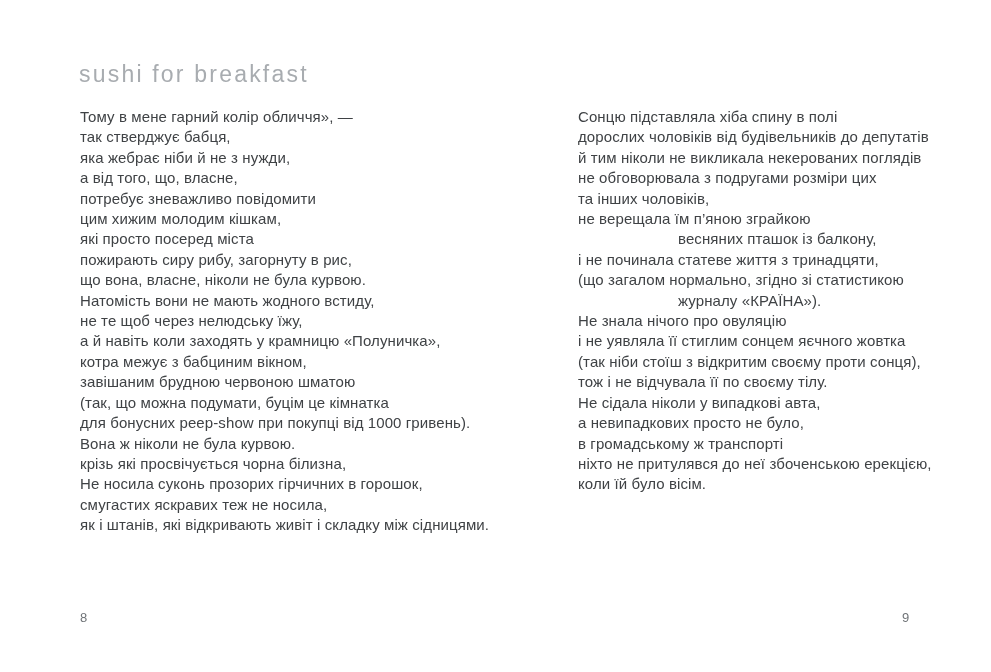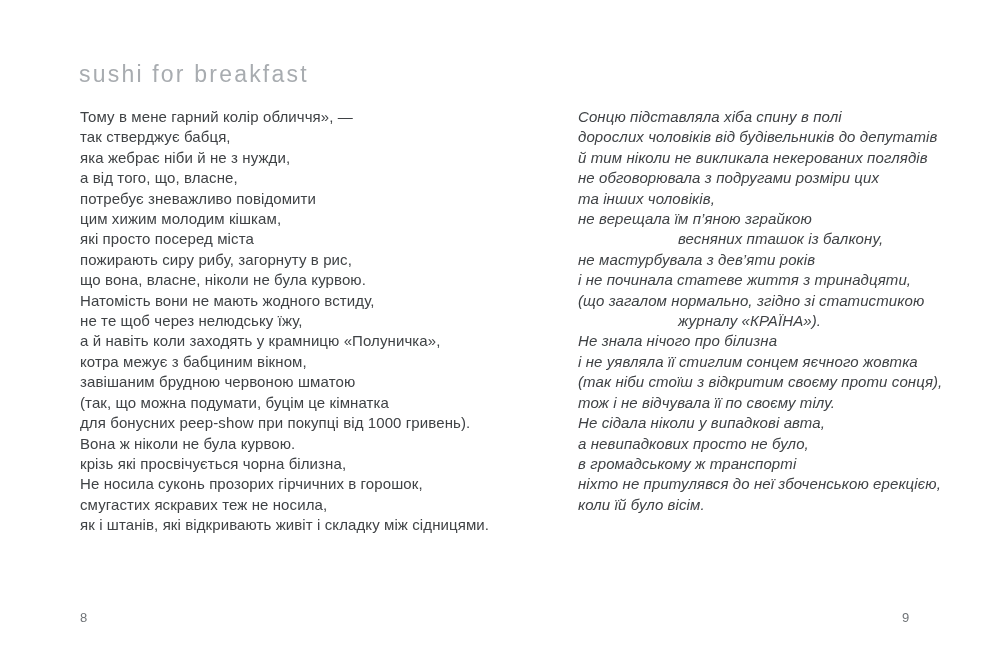--- a/index.html
+++ b/index.html
@@ -31,21 +31,20 @@
     position: absolute;
     top: 107px;
   }
   .poem-col-left {
     left: 80px;
     width: 465px;
   }
   .poem-col-right {
     left: 578px;
     width: 400px;
-    font-style: italic;
   }
   .poem-line {
     font-size: 15px;
     line-height: 20.4px;
     letter-spacing: 0.1px;
     color: var(--body-color, #3f4245);
     white-space: nowrap;
   }
   .poem-line.indented {
     padding-left: 100px;
@@ -90,25 +89,24 @@
     </div>
 
   <div class="poem-col poem-col-right">
       <div class="poem-line">Сонцю підставляла хіба спину в полі</div>
       <div class="poem-line">дорослих чоловіків від будівельників до депутатів</div>
       <div class="poem-line">й тим ніколи не викликала некерованих поглядів</div>
       <div class="poem-line">не обговорювала з подругами розміри цих</div>
       <div class="poem-line">та інших чоловіків,</div>
       <div class="poem-line">не верещала їм п’яною зграйкою</div>
       <div class="poem-line indented">весняних пташок із балкону,</div>
-      <div class="poem-line">не мастурбувала з дев’яти років</div>
       <div class="poem-line">і не починала статеве життя з тринадцяти,</div>
       <div class="poem-line">(що загалом нормально, згідно зі статистикою</div>
       <div class="poem-line indented">журналу «КРАЇНА»).</div>
-      <div class="poem-line">Не знала нічого про білизна</div>
+      <div class="poem-line">Не знала нічого про овуляцію</div>
       <div class="poem-line">і не уявляла її стиглим сонцем яєчного жовтка</div>
       <div class="poem-line">(так ніби стоїш з відкритим своєму проти сонця),</div>
       <div class="poem-line">тож і не відчувала її по своєму тілу.</div>
       <div class="poem-line">Не сідала ніколи у випадкові авта,</div>
       <div class="poem-line">а невипадкових просто не було,</div>
       <div class="poem-line">в громадському ж транспорті</div>
       <div class="poem-line">ніхто не притулявся до неї збоченською ерекцією,</div>
       <div class="poem-line">коли їй було вісім.</div>
     </div>
 

